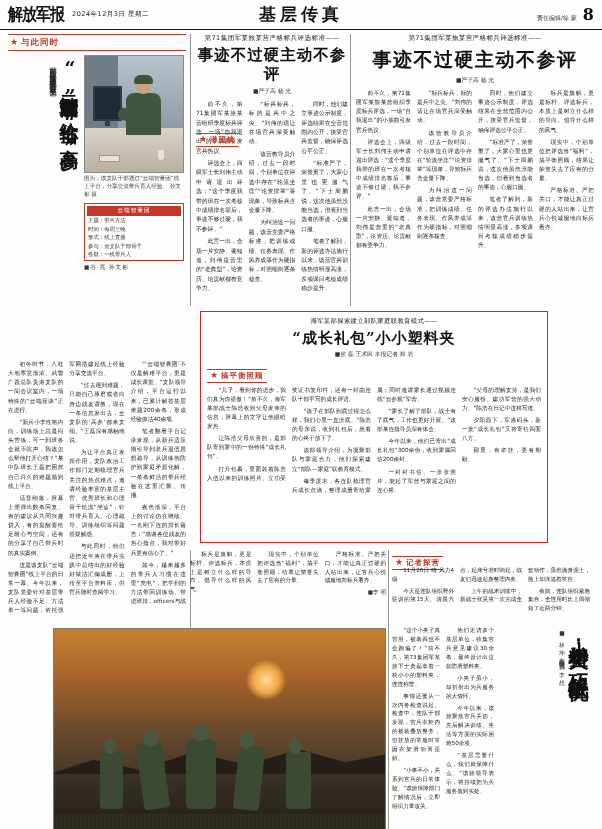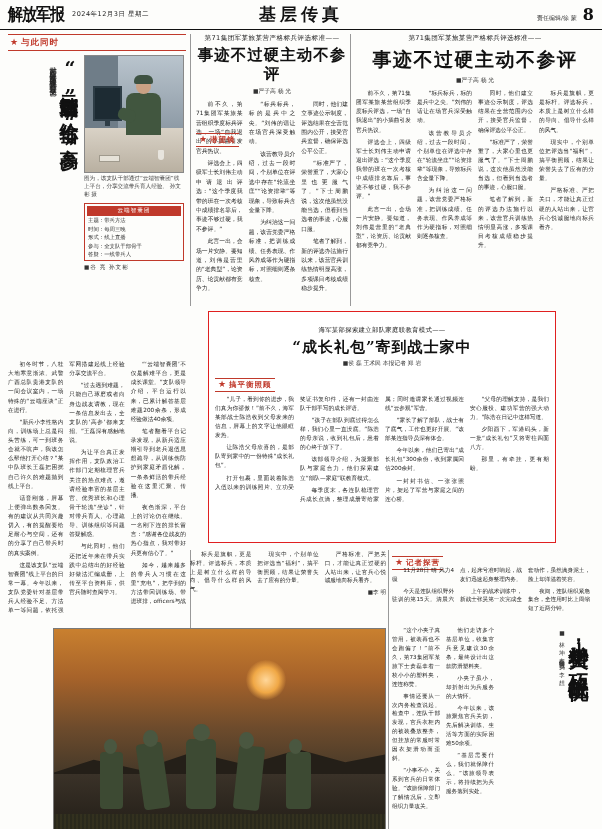--- a/index.html
+++ b/index.html
@@ -249,24 +249,24 @@
     border-top: 1px solid #c0392b;
     border-bottom: 1px solid #c0392b;
     padding: 1px 3px;
     margin: 3px 0;
   }
   .sub-flag .flag-text { font-size: 7.5px; }
 
   
   .boxed {
     position: absolute;
-    left: 208px; top: 281px;
+    left: 200px; top: 281px;
     width: 348px; height: 232px;
     border: 1.6px solid #e02020;
-    padding: 14px 6px;
+    padding: 5px 6px;
     background: #fff;
   }
   .boxed-kicker {
     text-align: center;
     font-size: 6.4px;
     color: #222;
     letter-spacing: 0.3px;
   }
   .boxed-title {
     text-align: center;
@@ -563,21 +563,21 @@
         <p>“标准严了，荣誉重了，大家心里也更服气了。”下士周鹏说，这次他虽然没能当选，但看到当选者的事迹，心服口服。</p>
         <p>笔者了解到，新的评选办法施行以来，该营官兵训练热情明显高涨，多项课目考核成绩稳步提升。</p>
         <p>标兵是旗帜，更是标杆。评选标兵，本质上是树立什么样的导向、倡导什么样的风气。</p>
         <p>现实中，个别单位把评选当“福利”，搞平衡照顾，结果让荣誉失去了应有的分量。</p>
         <p>严格标准、严把关口，才能让真正过硬的人站出来，让官兵心悦诚服地向标兵看齐。</p>
       </div>
     </div>
 
     <div class="boxed">
       <div class="boxed-kicker">海军某部探索建立部队家庭联教育模式——</div>
-      <div class="boxed-title">“成长礼包”寄到战士家中</div>
+      <div class="boxed-title">“成长礼包”小小塑料夹</div>
       <div class="boxed-byline">■侯 磊  王术民  本报记者  郑 岩</div>
       <div class="sub-flag">
         <span class="flag-star">★</span>
         <span class="flag-text">搞平衡照顾</span>
       </div>
       <div class="boxed-cols">
         <p>“儿子，看到你的进步，我们真为你骄傲！”前不久，海军某部战士陈浩收到父母发来的信息，屏幕上的文字让他眼眶发热。</p>
         <p>让陈浩父母欣喜的，是部队寄到家中的一份特殊“成长礼包”。</p>
         <p>打开包裹，里面装着陈浩入伍以来的训练照片、立功受奖证书复印件，还有一封由连队干部手写的成长评语。</p>
         <p>“孩子在部队到底过得怎么样，我们心里一直没底。”陈浩的母亲说，收到礼包后，悬着的心终于放下了。</p>

